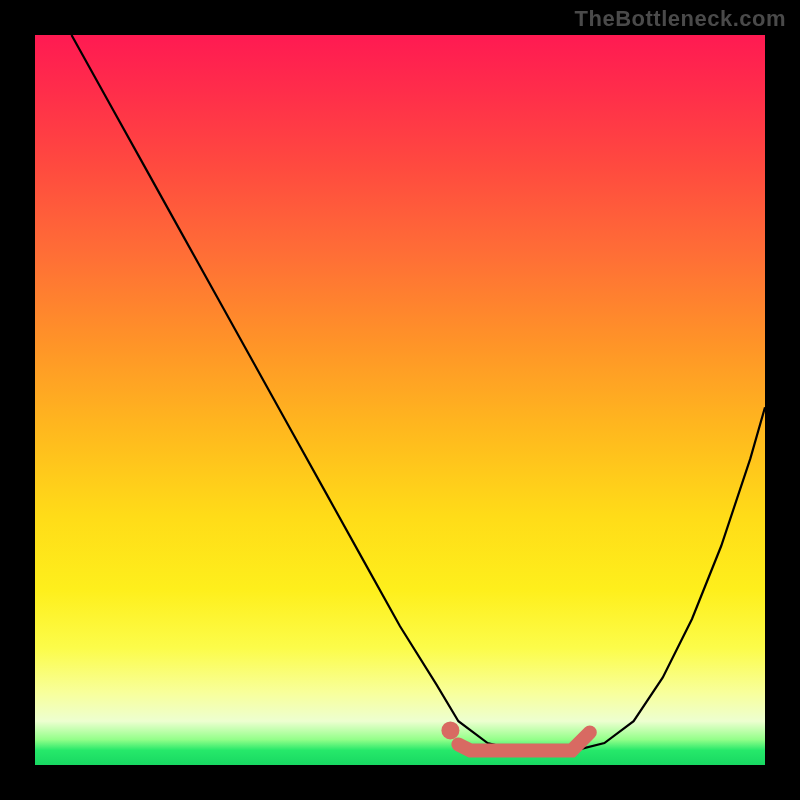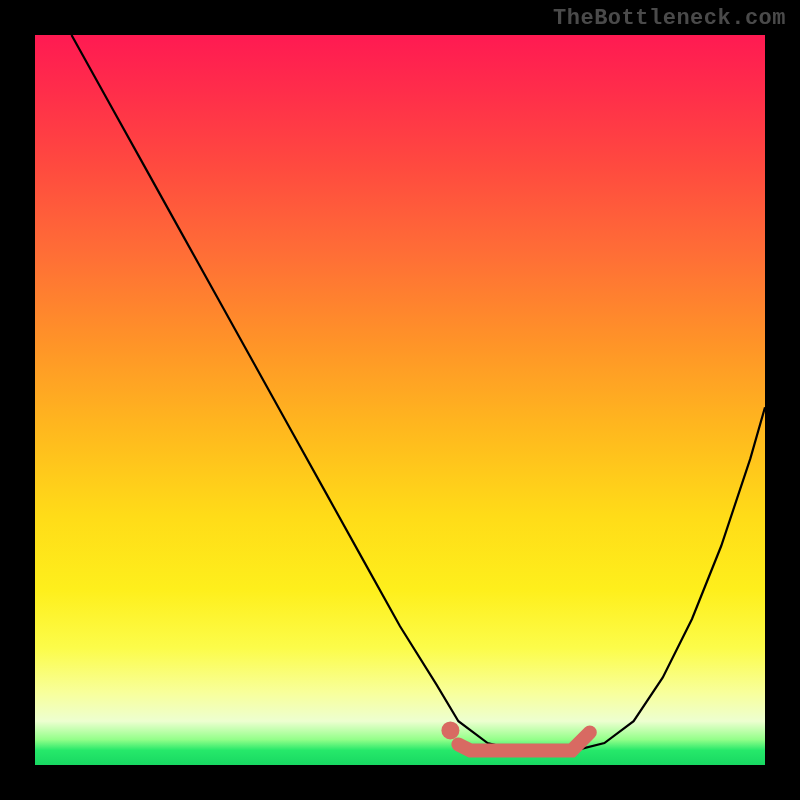--- a/index.html
+++ b/index.html
@@ -9,21 +9,20 @@
     height: 800px;
     background: #000000;
     font-family: Arial, Helvetica, sans-serif;
     overflow: hidden;
   }
   .stage {
     position: relative;
     width: 800px;
     height: 800px;
     background: #000000;
-    font-family: Liberation Mono, monospace;
   }
   .watermark {
     position: absolute;
     top: 6px;
     right: 14px;
     color: #4a4a4a;
     font-size: 22px;
     font-weight: bold;
     letter-spacing: 0.5px;
     z-index: 10;

